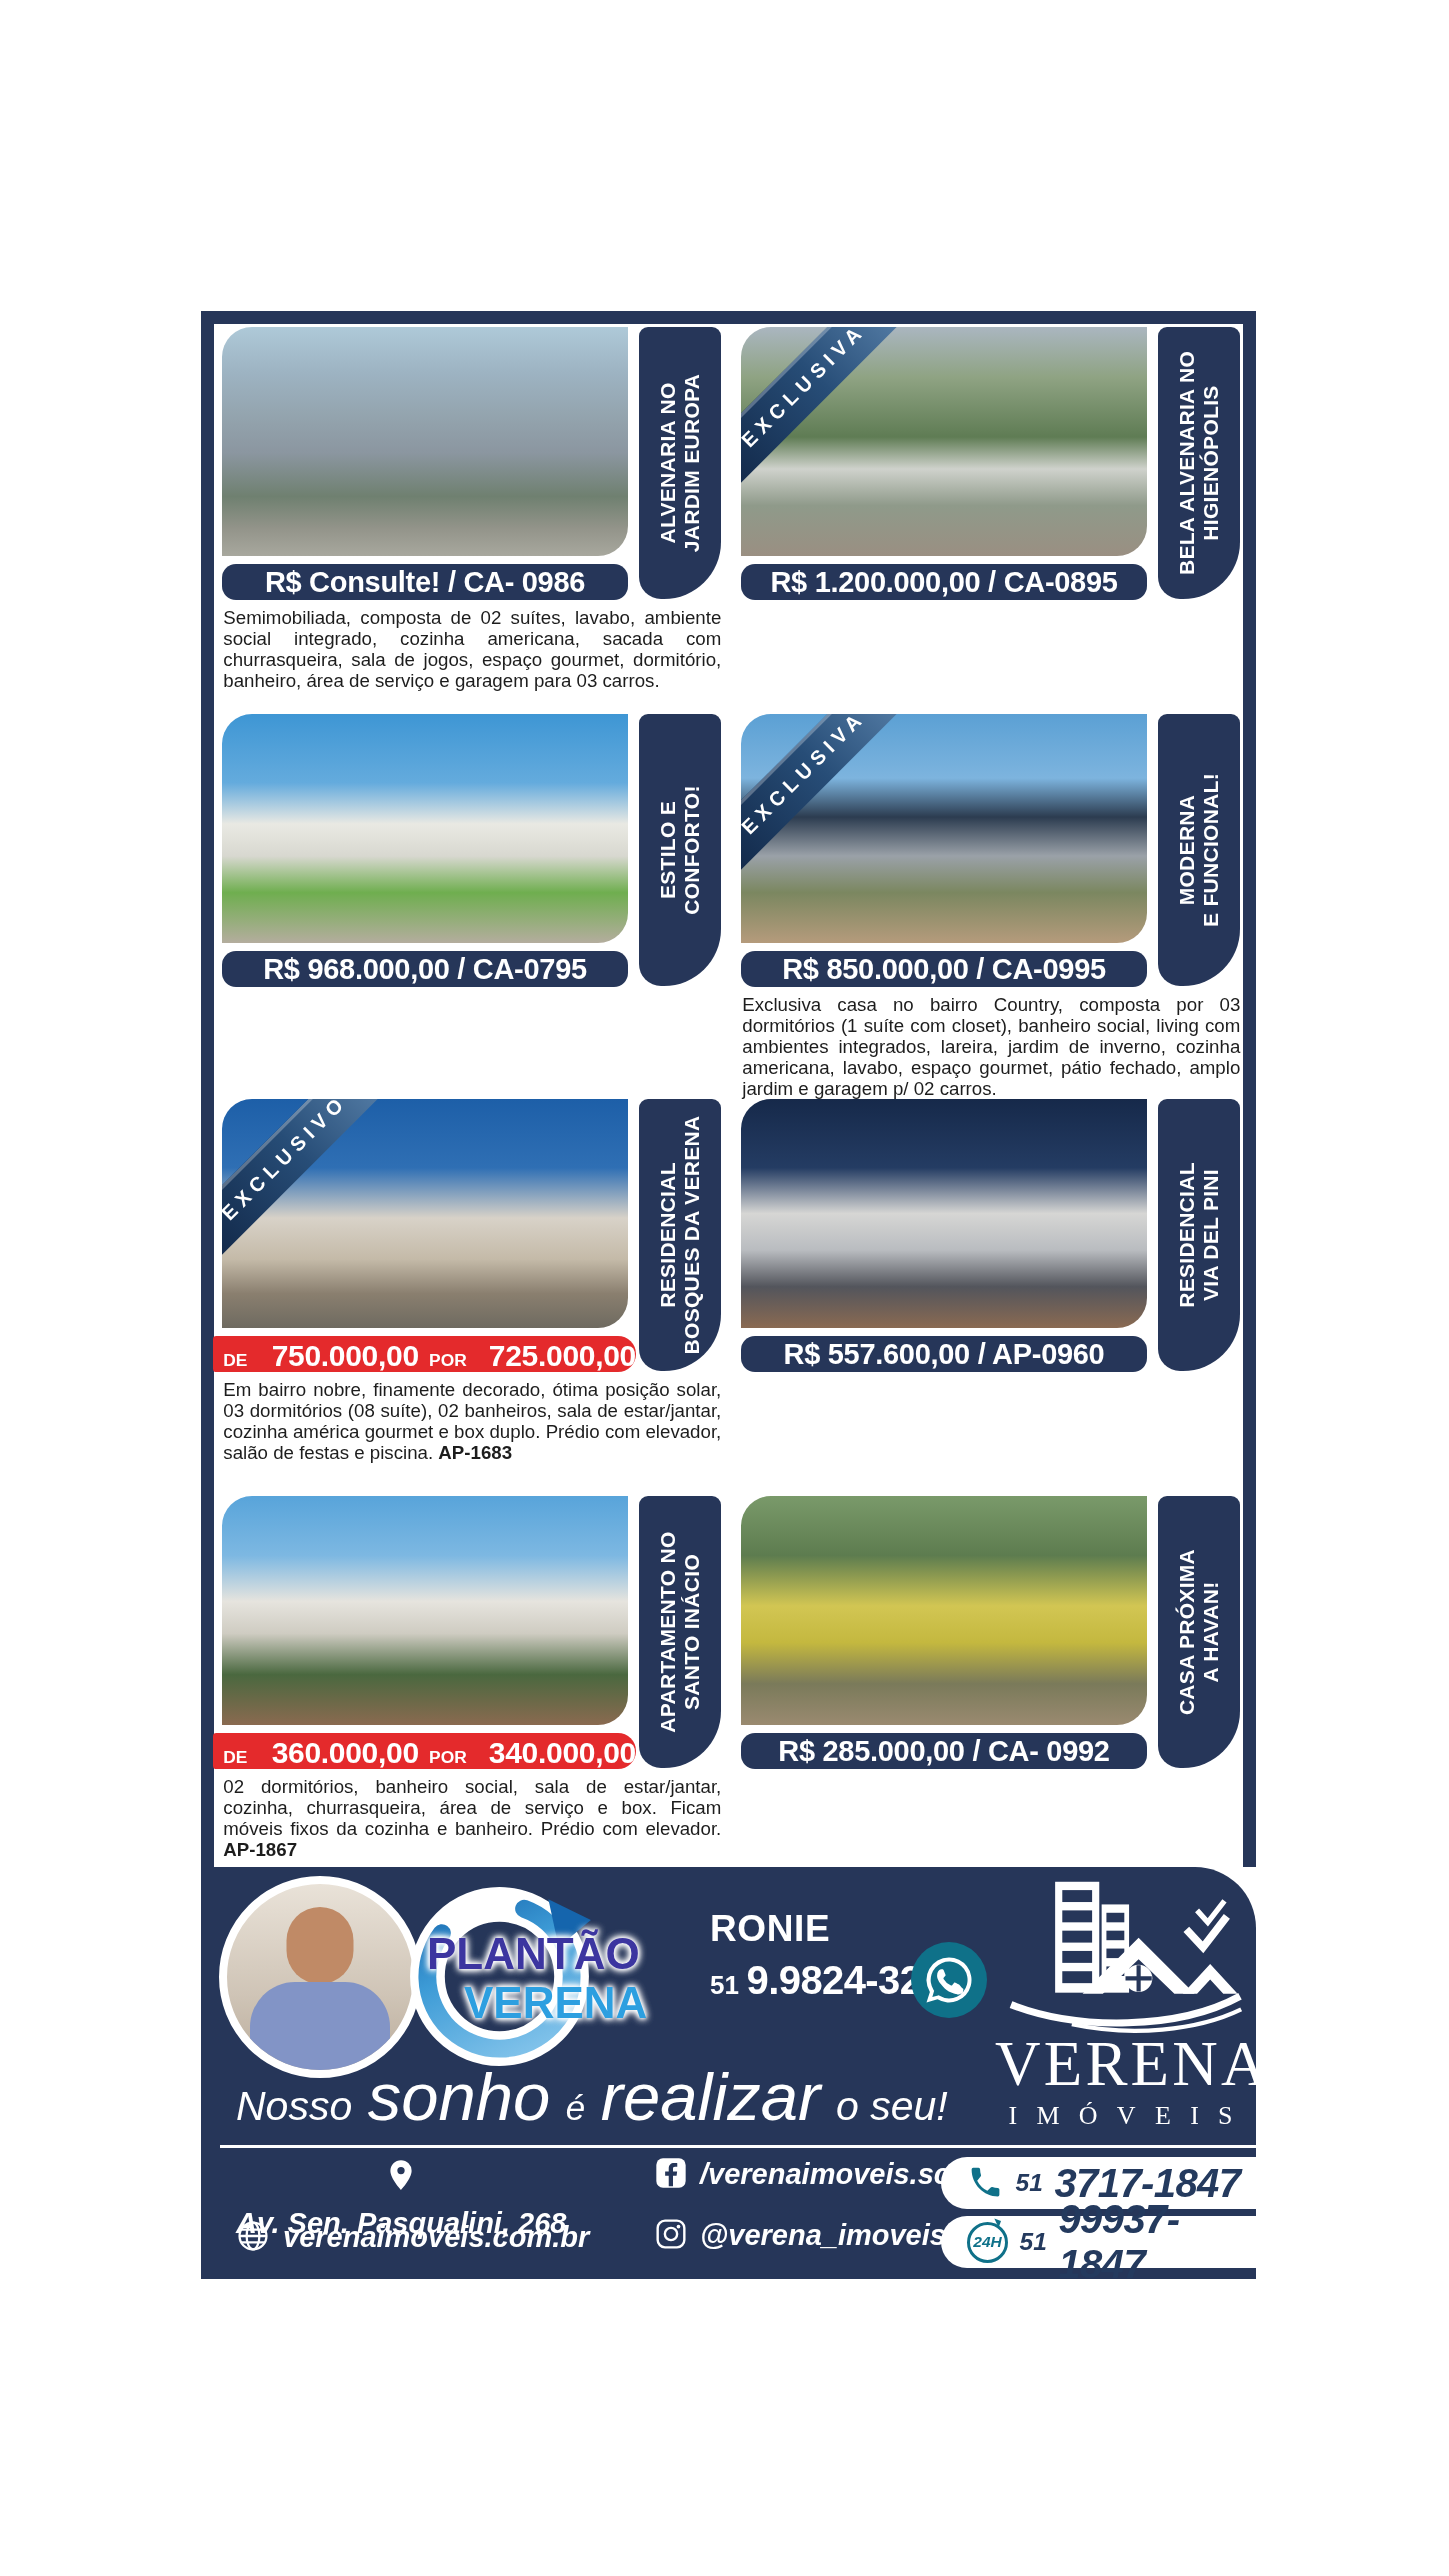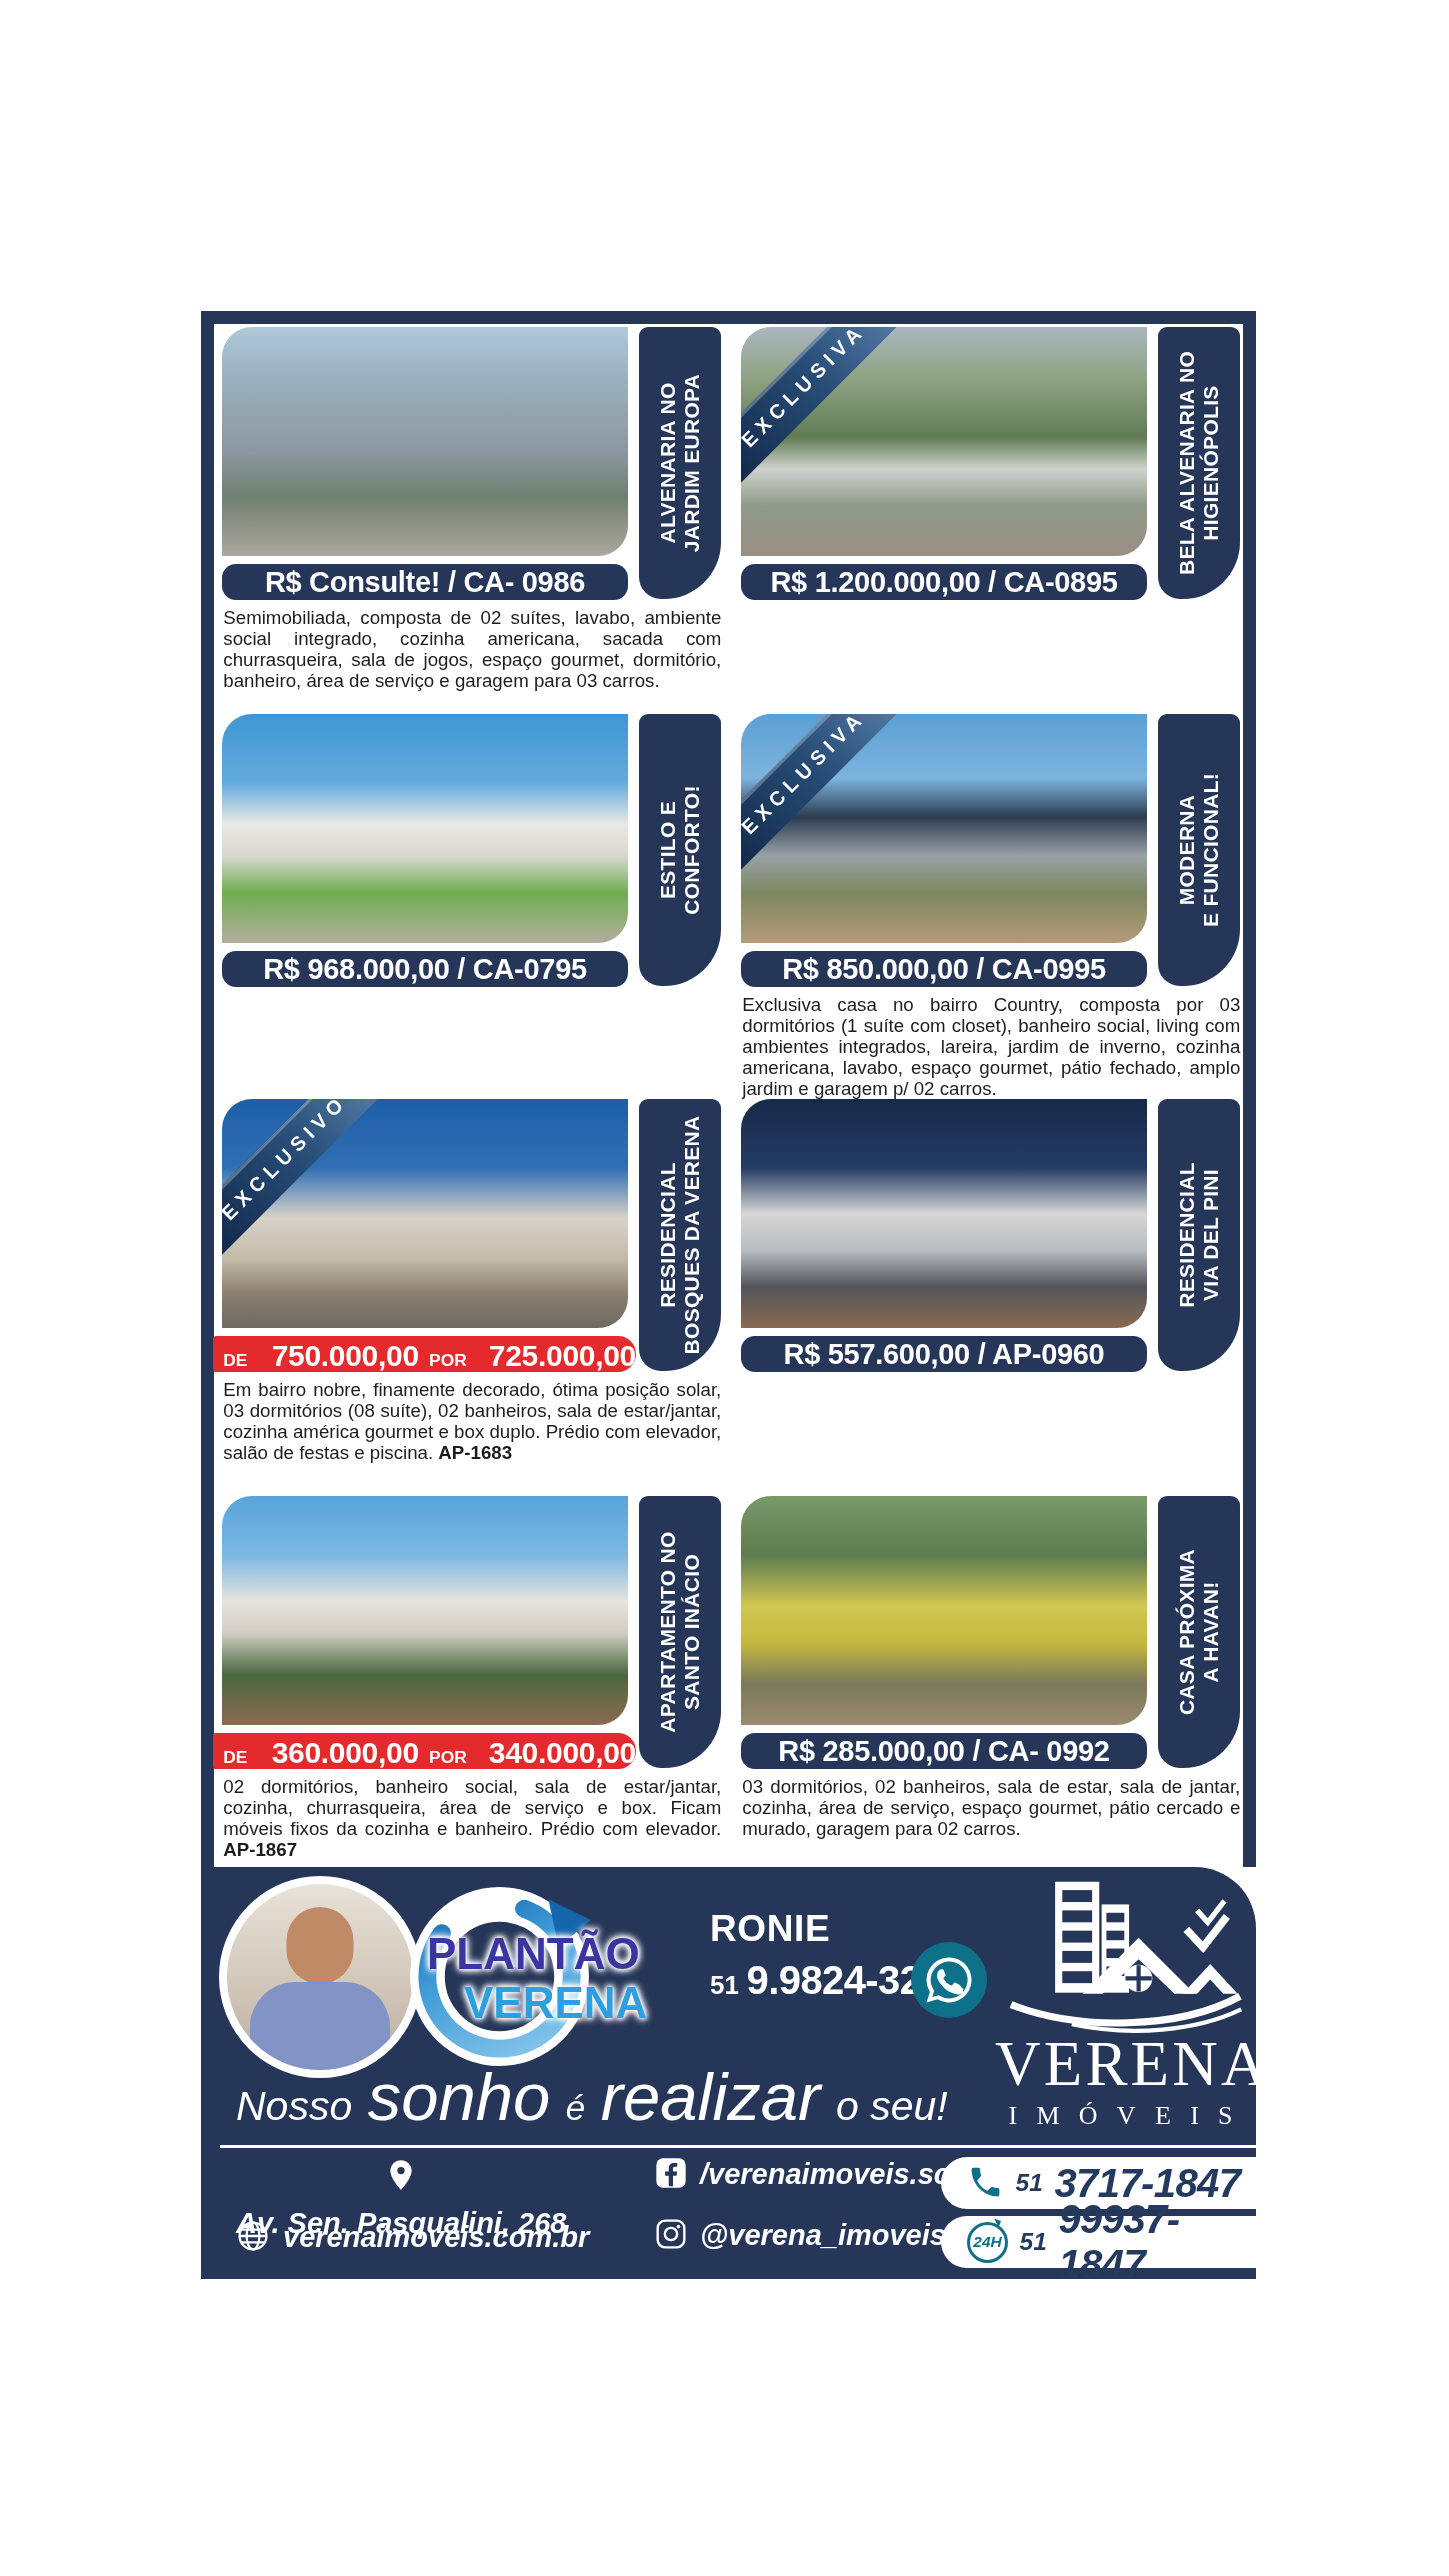--- a/index.html
+++ b/index.html
@@ -209,21 +209,20 @@
     <div class="photo ph8"></div>
     <div class="sideb">
       <div class="sideb-t">
         <span>CASA PRÓXIMA</span>
         <span>A HAVAN!</span>
       </div>
     </div>
     <div class="pricebar navy">
         <span>R$ 285.000,00 / CA- 0992</span>
       </div>
-    <p class="desc"><span>03 dormitórios, 02 banheiros, sala de estar, sala de jantar, cozinha, área de serviço, espaço gourmet, pátio cercado e murado, garagem para 02 carros.</span> <b class="code"></b></p>
   </section>
 
   <footer class="footer">
 
     <div class="agent">
       <div class="a-head"></div>
       <div class="a-body"></div>
     </div>
 
     <div class="plantao">

